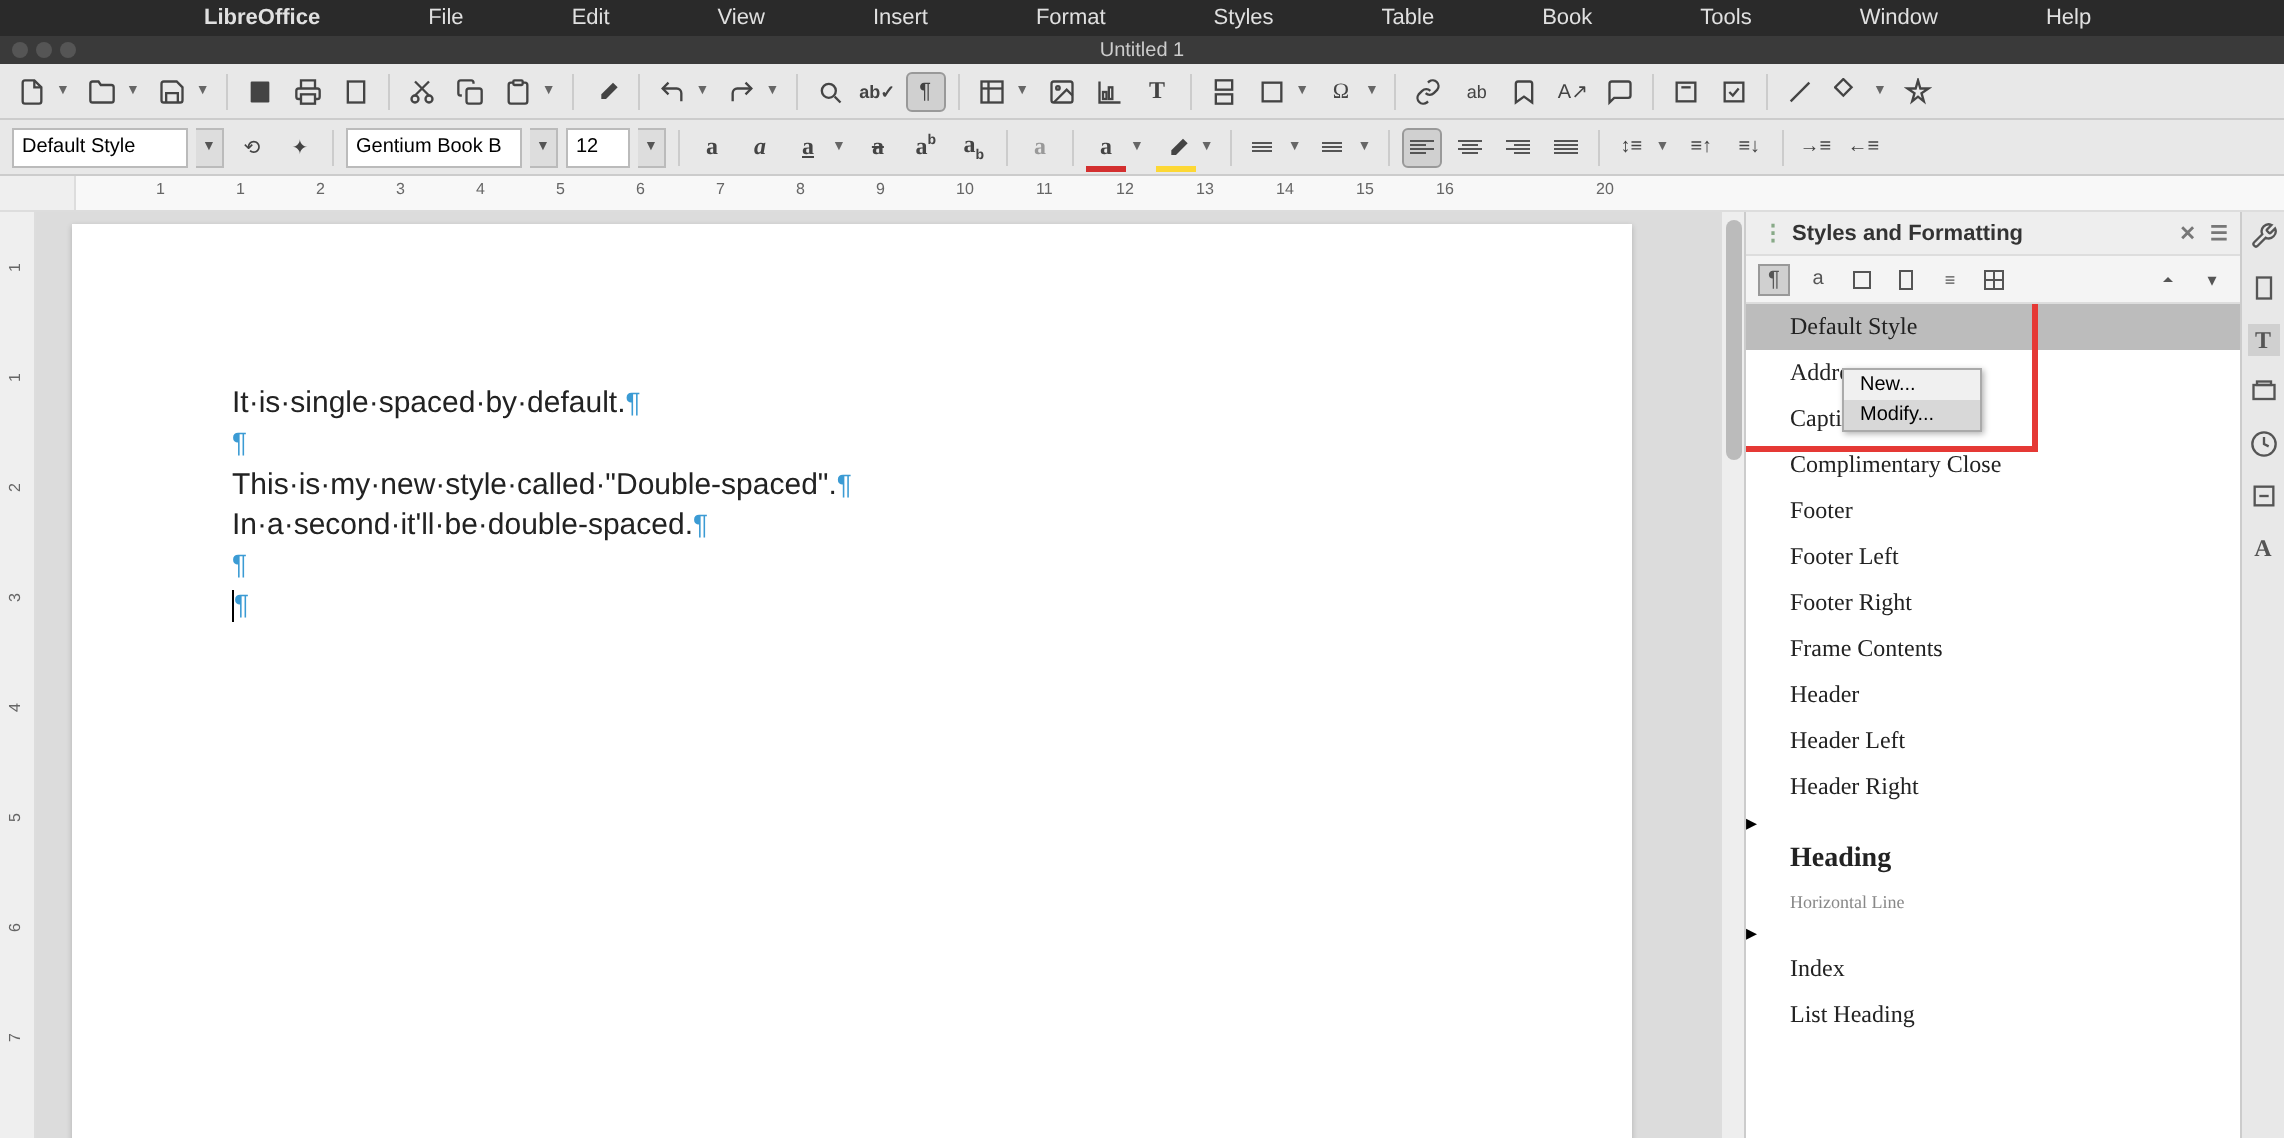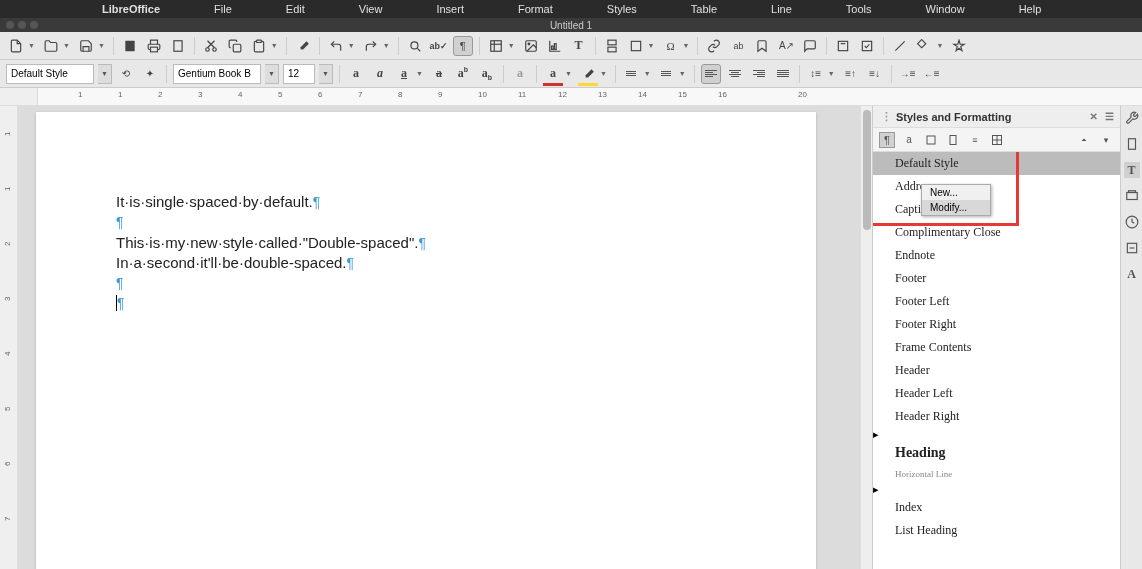--- a/index.html
+++ b/index.html
@@ -94,21 +94,21 @@
 <div class="menubar">
   <span class="apple"></span>
   <span class="app-name">LibreOffice</span>
   <span>File</span>
   <span>Edit</span>
   <span>View</span>
   <span>Insert</span>
   <span>Format</span>
   <span>Styles</span>
   <span>Table</span>
-  <span>Line</span>
+  <span>Book</span>
   <span>Tools</span>
   <span>Window</span>
   <span>Help</span>
 </div>
 
 <div class="titlebar">
   <div class="window-controls">
     <span></span>
     <span></span>
     <span></span>
@@ -541,23 +541,20 @@
         <div class="sb-item-wrap">
           <div class="sb-item">Addressee</div>
         </div>
         <div class="sb-item-wrap">
           <div class="sb-item">Caption</div>
         </div>
         <div class="sb-item-wrap">
           <div class="sb-item">Complimentary Close</div>
         </div>
         <div class="sb-item-wrap">
-          <div class="sb-item">Endnote</div>
-        </div>
-        <div class="sb-item-wrap">
           <div class="sb-item">Footer</div>
         </div>
         <div class="sb-item-wrap">
           <div class="sb-item">Footer Left</div>
         </div>
         <div class="sb-item-wrap">
           <div class="sb-item">Footer Right</div>
         </div>
         <div class="sb-item-wrap">
           <div class="sb-item">Frame Contents</div>

